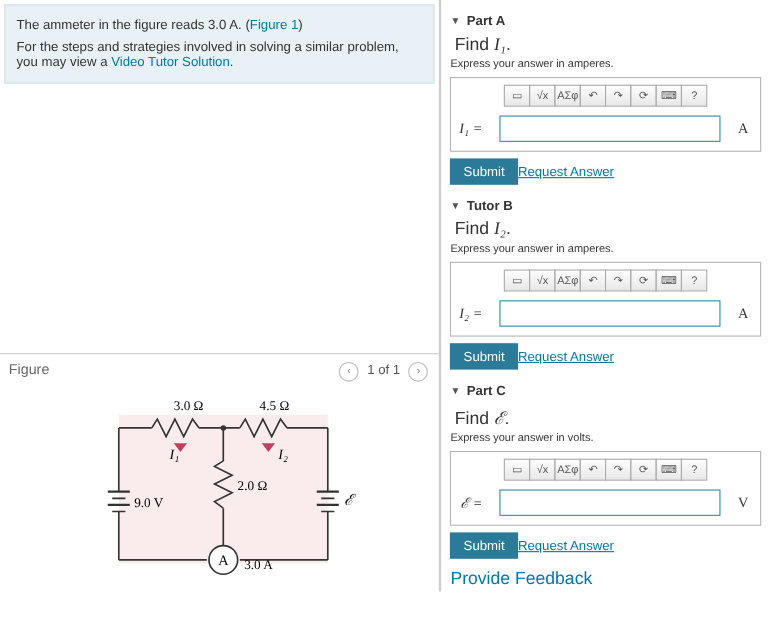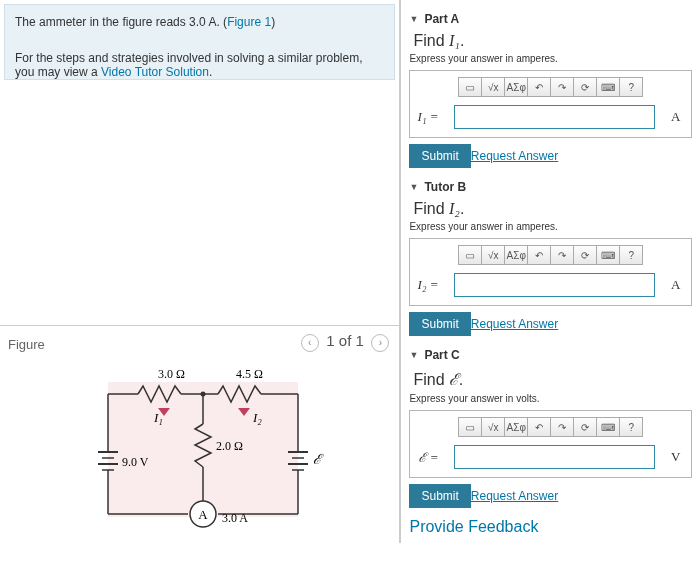--- a/index.html
+++ b/index.html
@@ -8,28 +8,28 @@
       font-size: 12px;
       color: #333;
       background: #fff;
       width: 700px;
     }
     .container { display: flex; }
     .left-pane { width: 410px; border-right: 2px solid #ccc; position: relative; }
     .right-pane { width: 290px; padding: 0 8px; }
     .problem-box {
       background: #e8f1f5;
-      padding: 10px 10px 0;
+      padding: 10px 10px 12px;
       margin: 4px;
       border: 1px solid #d0e0e8;
     }
     .problem-box a { color: #0077aa; text-decoration: none; }
     .link { color: #0077aa; text-decoration: underline; cursor: pointer; }
     .figure-section { border-top: 1px solid #ccc; margin-top: 245px; padding: 6px 8px; }
-    .figure-header { display: flex; justify-content: space-between; align-items: flex-end; color: #666; font-size: 13px; }
+    .figure-header { display: flex; justify-content: space-between; align-items: flex-start; color: #666; font-size: 13px; }
     .nav-btn {
       display: inline-flex; align-items: center; justify-content: center;
       width: 16px; height: 16px; border: 1px solid #bbb; border-radius: 50%;
       font-size: 10px; color: #888; background: #fff; margin: 0 2px;
     }
     .circuit { margin-top: 12px; padding-left: 80px; }
     .part { margin: 12px 0 10px; }
     .part-header { display: flex; align-items: center; font-weight: bold; font-size: 12px; margin-bottom: 6px; }
     .part-header .triangle { font-size: 9px; margin-right: 6px; color: #555; }
     .prompt { font-size: 16px; margin: 2px 0 3px 4px; }
@@ -61,31 +61,31 @@
     }
     .feedback { color: #0077aa; font-size: 16px; margin-top: 10px; cursor: pointer; }
   </style>
 </head>
 <body>
 
 <div class="container">
   <div class="left-pane">
     <div class="problem-box">
       <span>The ammeter in the figure reads </span><span>3.0 A</span><span>. (</span><a href="#">Figure 1</a><span>)</span>
-      <div style="margin-top:22px">
+      <div style="margin-top:6px">
         <span>For the steps and strategies involved in solving a similar problem, you may view a </span><a href="#">Video Tutor Solution</a><span>.</span>
       </div>
     </div>
 
     <div class="figure-section">
       <div class="figure-header">
         <span>Figure</span>
         <span>
           <span class="nav-btn">‹</span>
-          <span style="font-size:15px;color:#555;margin:0 2px">1 of 1</span>
+          <span style="font-size:12px;color:#555;margin:0 2px">1 of 1</span>
           <span class="nav-btn">›</span>
         </span>
       </div>
       <div class="circuit">
         <svg width="240" height="170" viewBox="0 0 240 170">
 
           <rect x="20" y="18" width="190" height="135" fill="#faecec" stroke="none"></rect>
 
           <line x1="20" y1="30" x2="50" y2="30" stroke="#333" stroke-width="1.5"></line>
 

